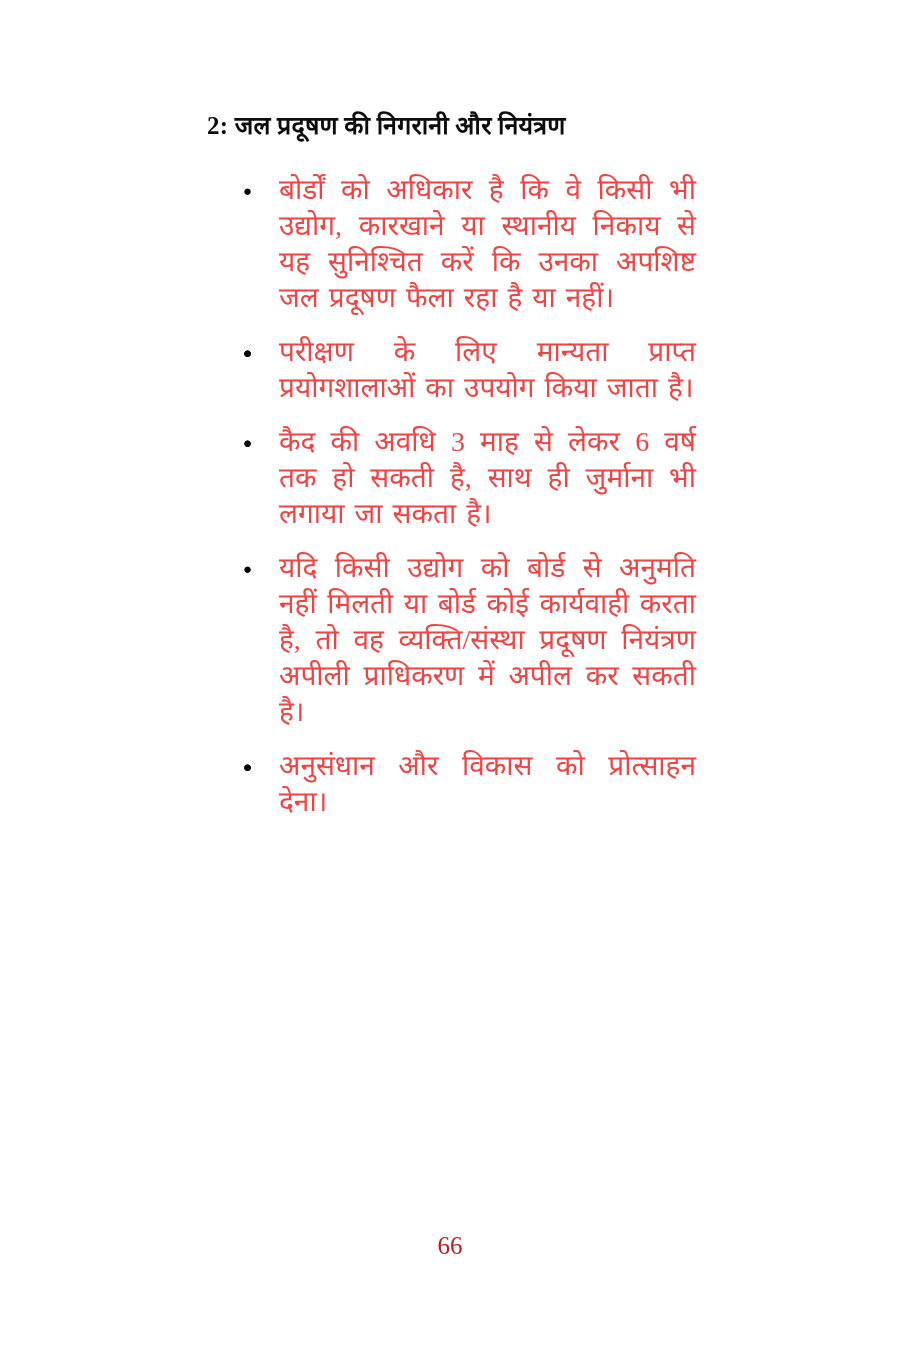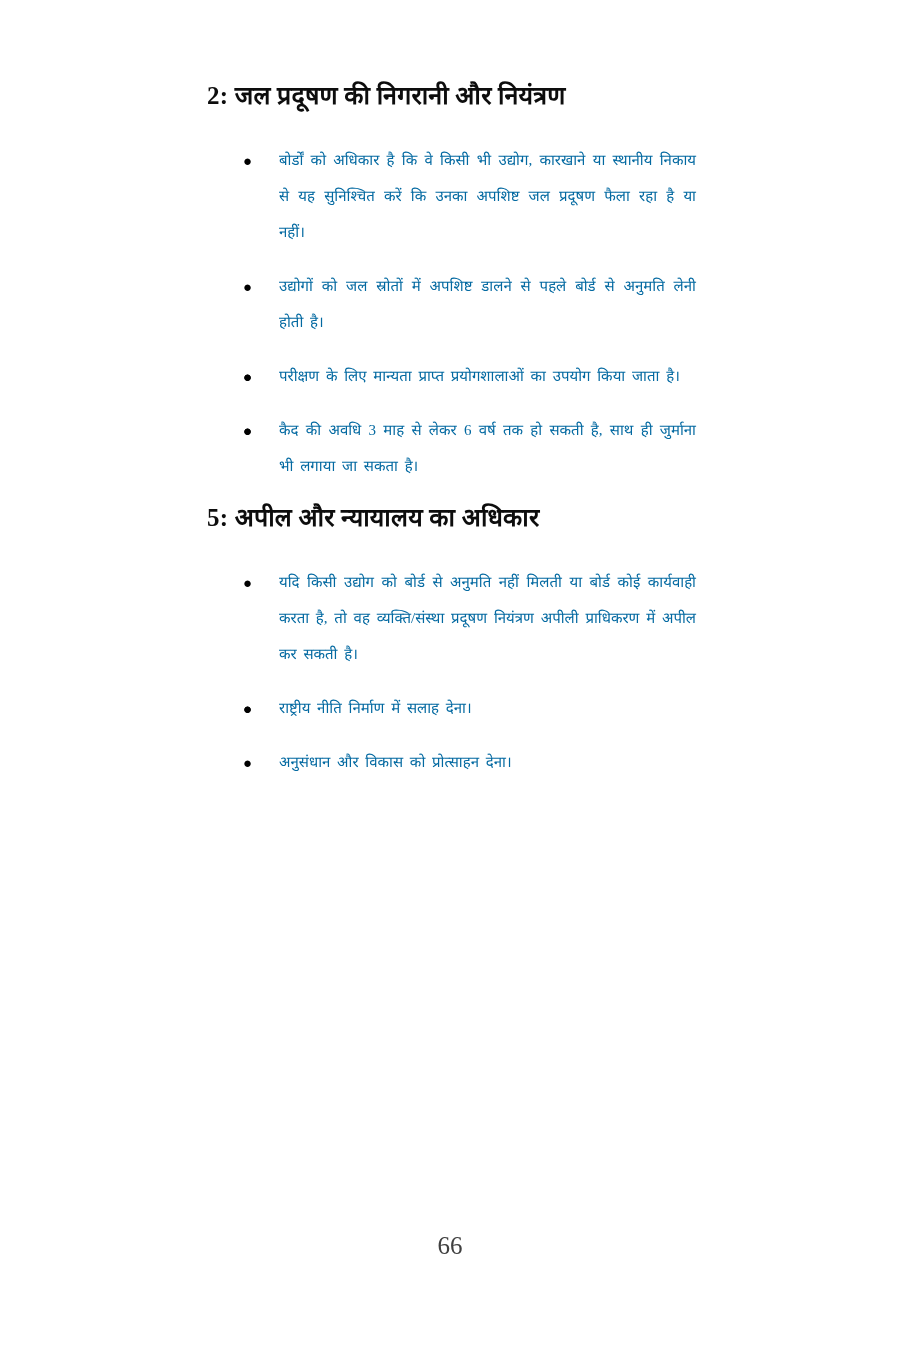--- a/index.html
+++ b/index.html
@@ -9,21 +9,21 @@
   }
   .page {
     position: relative;
     width: 712px;
     height: 1350px;
     margin: 0 auto;
     background: #ffffff;
     color: #111111;
     font-family: "Liberation Serif", "DejaVu Serif", serif;
     box-sizing: border-box;
-    padding: 76px 110px 0 113px;
+    padding: 106px 110px 0 113px;
     overflow: hidden;
   }
   h2.sec-heading {
     font-size: 25px;
     line-height: 32px;
     font-weight: bold;
     margin: 4px 0 30px 0;
     color: #0d0d0d;
     letter-spacing: 0.2px;
   }
@@ -40,52 +40,51 @@
   ul.bullet-list li .dot {
     position: absolute;
     left: 36px;
     top: 4px;
     font-size: 15px;
     line-height: 30px;
     color: #000000;
   }
   ul.bullet-list li .btxt {
     display: block;
-    font-size: 15px;
+    font-size: 28px;
     line-height: 36px;
     text-align: justify;
     text-justify: inter-word;
     word-spacing: 3px;
-    color: #0369a1;
+    color: #ef4444;
   }
   .pagenum {
     position: absolute;
     left: 0;
     right: 0;
     top: 1232px;
     text-align: center;
     font-size: 25px;
-    color: #404040;
+    color: #b91c1c;
   }
 </style>
 </head>
 <body>
 
 <div class="page">
 
   <section>
     <h2 class="sec-heading">2: जल प्रदूषण की निगरानी और नियंत्रण</h2>
     <ul class="bullet-list">
       <li>
         <span class="dot">●</span>
         <span class="btxt">बोर्डों को अधिकार है कि वे किसी भी उद्योग, कारखाने या स्थानीय निकाय से यह सुनिश्चित करें कि उनका अपशिष्ट जल प्रदूषण फैला रहा है या नहीं।</span>
       </li>
       <li>
         <span class="dot">●</span>
-        <span class="btxt">उद्योगों को जल स्रोतों में अपशिष्ट डालने से पहले बोर्ड से अनुमति लेनी होती है।</span>
       </li>
     </ul>
   </section>
 
   <section>
     <ul class="bullet-list">
       <li>
         <span class="dot">●</span>
       </li>
       <li>
@@ -101,32 +100,30 @@
         <span class="dot">●</span>
       </li>
       <li>
         <span class="dot">●</span>
         <span class="btxt">कैद की अवधि 3 माह से लेकर 6 वर्ष तक हो सकती है, साथ ही जुर्माना भी लगाया जा सकता है।</span>
       </li>
     </ul>
   </section>
 
   <section>
-    <h2 class="sec-heading">5: अपील और न्यायालय का अधिकार</h2>
     <ul class="bullet-list">
       <li>
         <span class="dot">●</span>
         <span class="btxt">यदि किसी उद्योग को बोर्ड से अनुमति नहीं मिलती या बोर्ड कोई कार्यवाही करता है, तो वह व्यक्ति/संस्था प्रदूषण नियंत्रण अपीली प्राधिकरण में अपील कर सकती है।</span>
       </li>
       <li>
         <span class="dot">●</span>
       </li>
       <li>
         <span class="dot">●</span>
-        <span class="btxt">राष्ट्रीय नीति निर्माण में सलाह देना।</span>
       </li>
       <li>
         <span class="dot">●</span>
         <span class="btxt">अनुसंधान और विकास को प्रोत्साहन देना।</span>
       </li>
     </ul>
   </section>
 
   <div class="pagenum">66</div>
 

